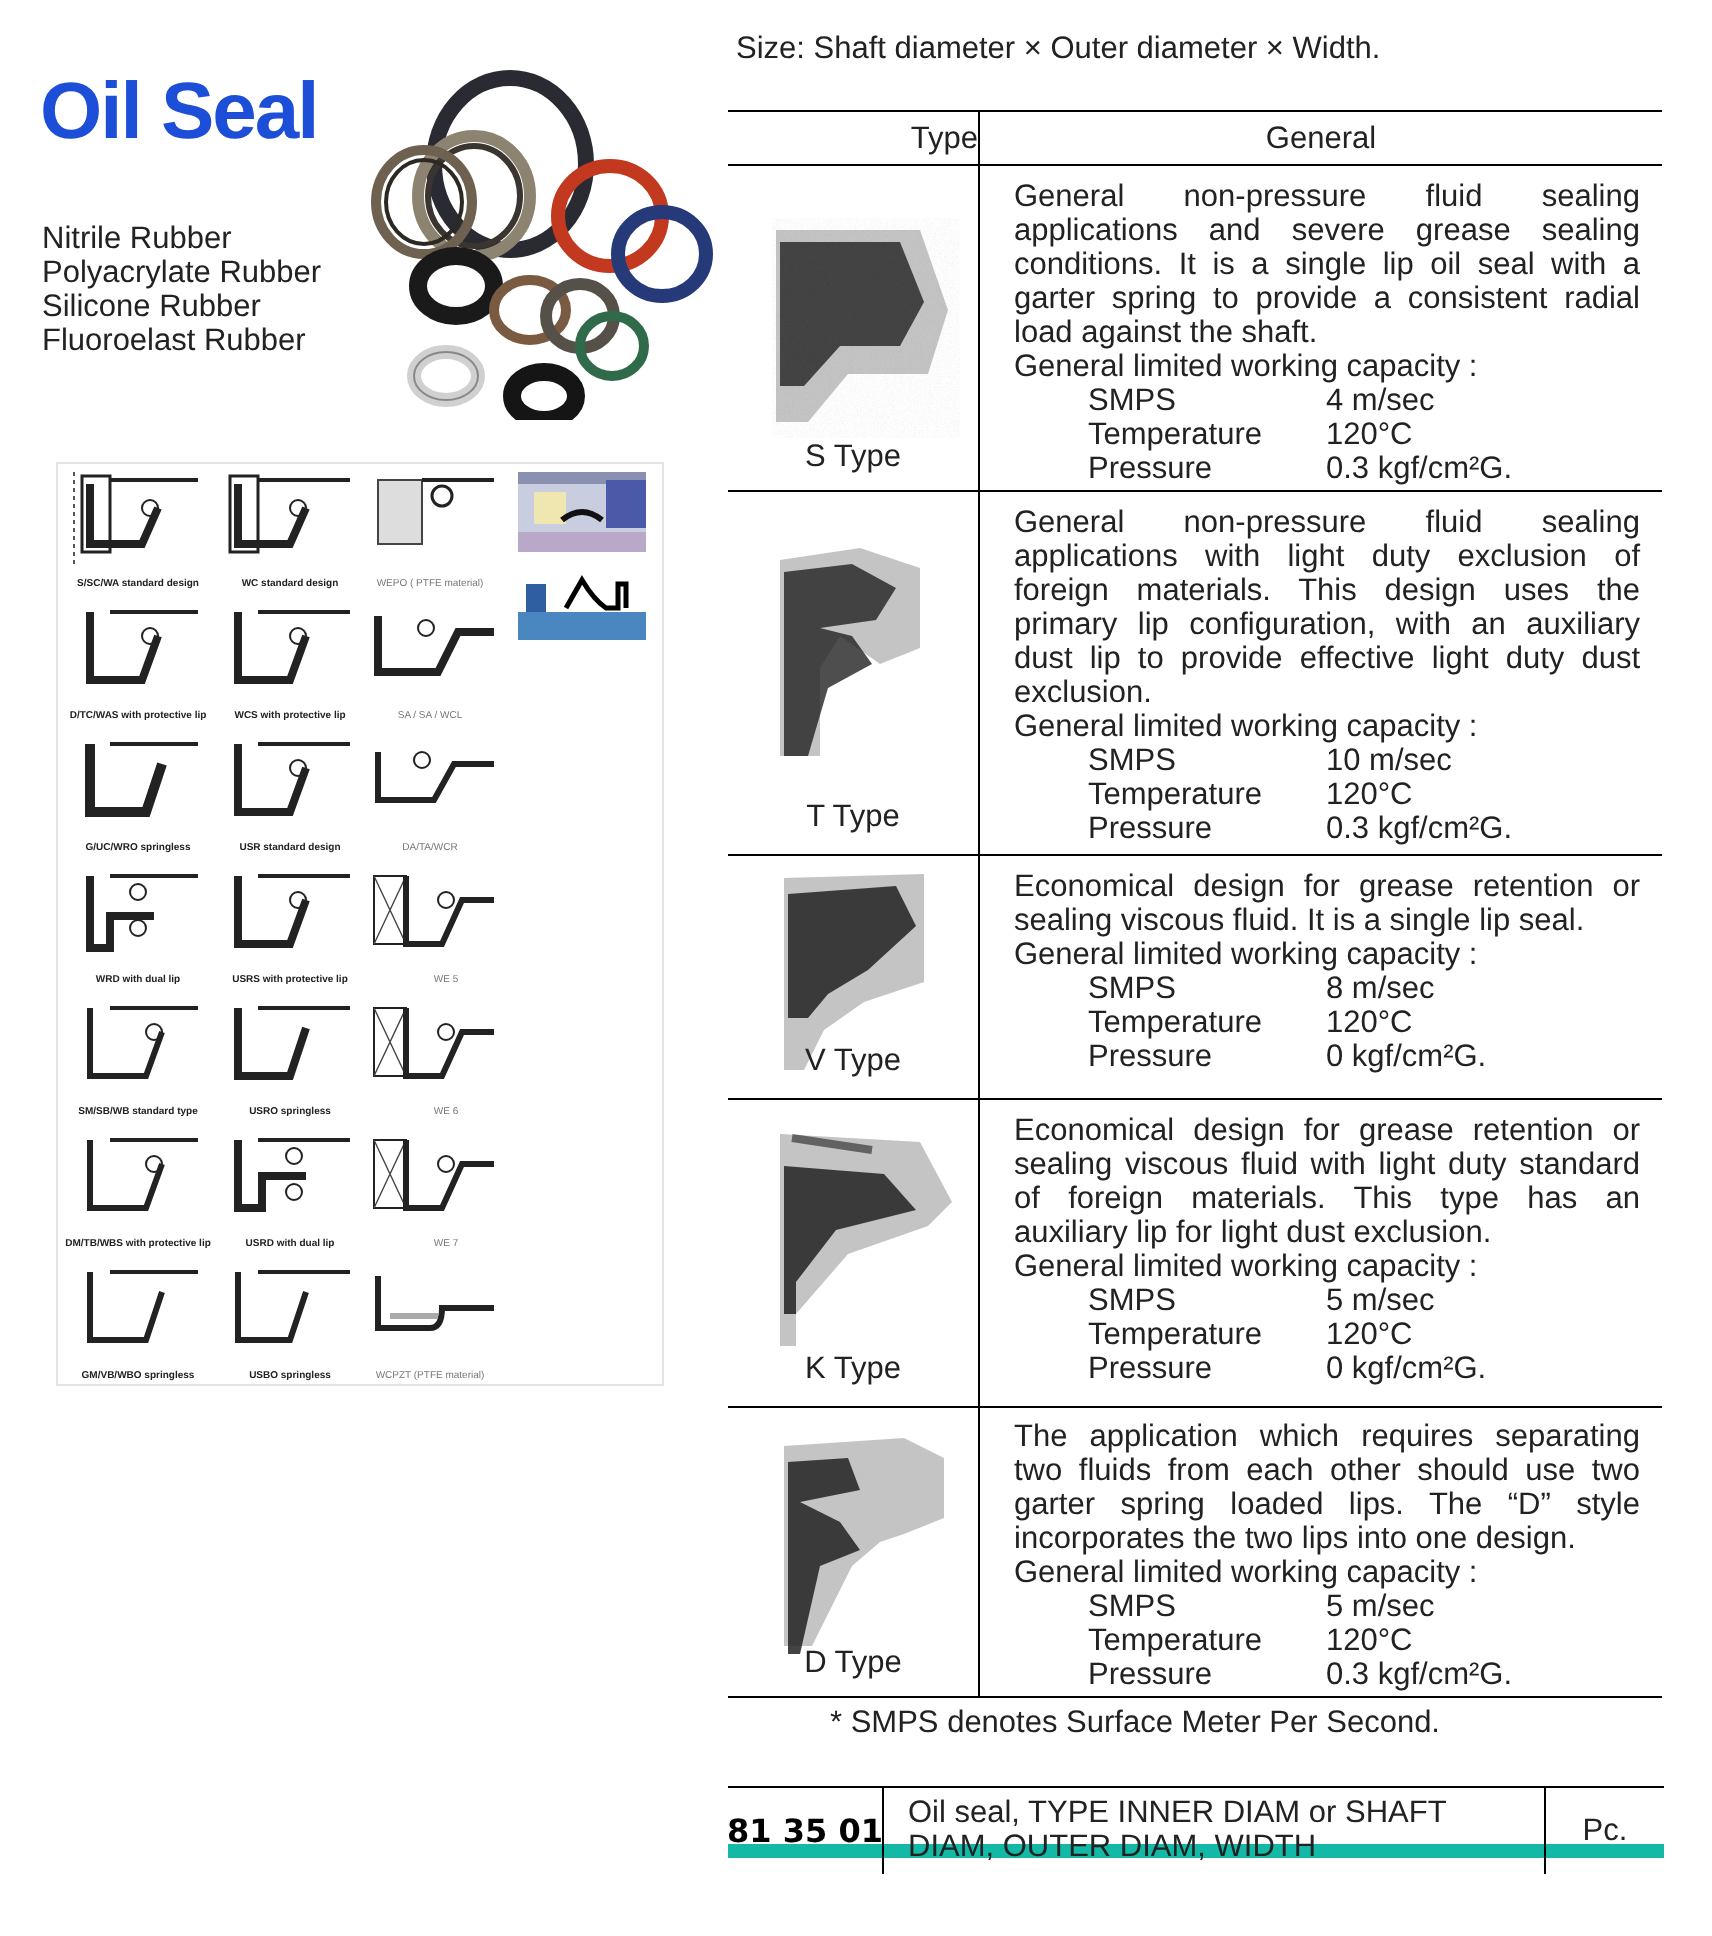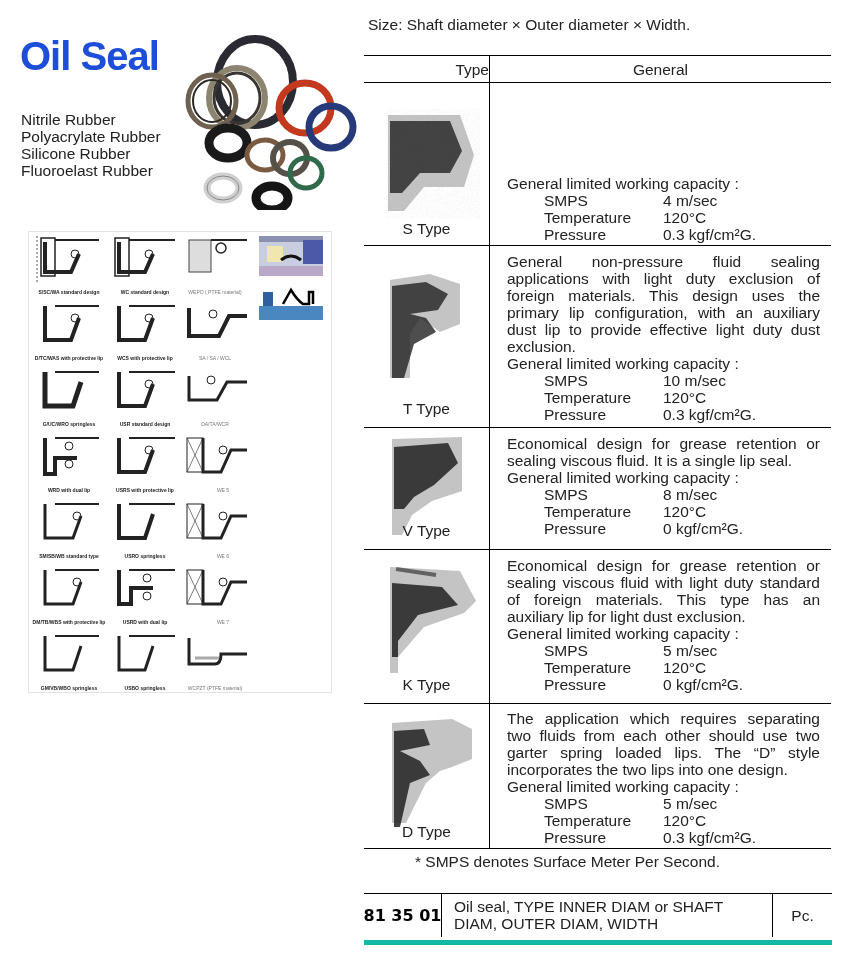--- a/index.html
+++ b/index.html
@@ -51,21 +51,21 @@
       font-size: 15.5px; line-height: 17px; color: #222;
       text-align: justify; text-align-last: left;
     }
     .row .cap-h { position: absolute; left: 143px; font-size: 15.5px; line-height: 17px; color: #222; white-space: nowrap; }
     .spec { position: absolute; left: 180px; font-size: 15.5px; line-height: 17px; color: #222; white-space: nowrap; }
     .spec span.k { display: inline-block; width: 119px; }
 
     .footnote { position: absolute; left: 371px; top: 853px; font-size: 15.5px; color: #222; white-space: nowrap; margin-left: 44px; }
 
     
-    .prod { position: absolute; left: 364px; top: 893px; width: 468px; height: 52px; border-top: 1px solid #000; border-bottom: 5px solid #14b8a6; }
+    .prod { position: absolute; left: 364px; top: 893px; width: 468px; height: 36px; border-top: 1px solid #000; border-bottom: 7px solid #14b8a6; }
     .prod .code {
       position: absolute; left: 0; top: 0; width: 78px; height: 43px;
       font-family: "DejaVu Sans", sans-serif; font-weight: bold; font-size: 16px;
       display: flex; align-items: center; justify-content: center; color: #000; white-space: nowrap;
       border-right: 1px solid #000;
     }
     .prod .pdesc { position: absolute; left: 90px; top: 4px; font-size: 15.5px; line-height: 17px; color: #222; }
     .prod .unit {
       position: absolute; left: 408px; top: 0; width: 60px; height: 43px; border-left: 1px solid #000;
       display: flex; align-items: center; justify-content: center; font-size: 15.5px; color: #222;
@@ -315,20 +315,21 @@
             <feTurbulence baseFrequency="1.4" numOctaves="1" result="n"></feTurbulence>
             <feColorMatrix type="saturate" values="0"></feColorMatrix>
             <feComposite in2="SourceGraphic" operator="in"></feComposite>
           </filter>
         </defs>
       <path d="M2 6 h72 l14 40 -10 32 h-40 l-20 24 h-16 z" fill="#555" opacity="0.35"></path>
       <path d="M4 12 h60 l12 30 -12 22 h-30 l-18 20 h-12 z" fill="#222" opacity="0.8"></path>
       <rect x="0" y="0" width="94" height="110" fill="#fff" opacity="0.12" filter="url(#grain)"></rect>
     </svg>
     <div class="type-label" style="top:138px">S Type</div>
+    <div class="desc" style="top:8px">General non-pressure fluid sealing applications and severe grease sealing conditions.  It is a single lip oil seal with a garter spring to provide a consistent radial load against the shaft.</div>
     <div class="cap-h" style="top:93px">General limited working capacity :</div>
     <div class="spec" style="top:110px"><span class="k">SMPS</span><span>4 m/sec</span></div>
     <div class="spec" style="top:127px"><span class="k">Temperature</span><span>120°C</span></div>
     <div class="spec" style="top:144px"><span class="k">Pressure</span><span>0.3 kgf/cm²G.</span></div>
   </div>
 
   <div class="row" style="top:190px;height:182px">
     <svg class="xsec" style="top:27px;left:24px" width="80" height="110" viewBox="0 0 80 110">
       <path d="M2 8 l40 -6 l30 10 v40 l-20 8 l-20 -14 l-10 16 v44 h-20 z" fill="#555" opacity="0.35"></path>
       <path d="M4 14 l34 -4 l22 12 l-10 16 l-28 4 l16 4 l10 14 l-22 12 l-10 34 h-12 z" fill="#222" opacity="0.8"></path>

